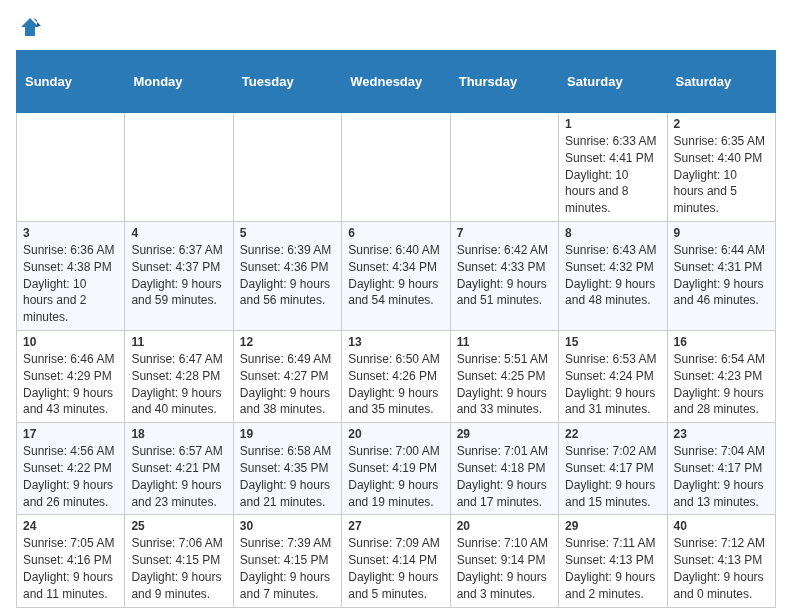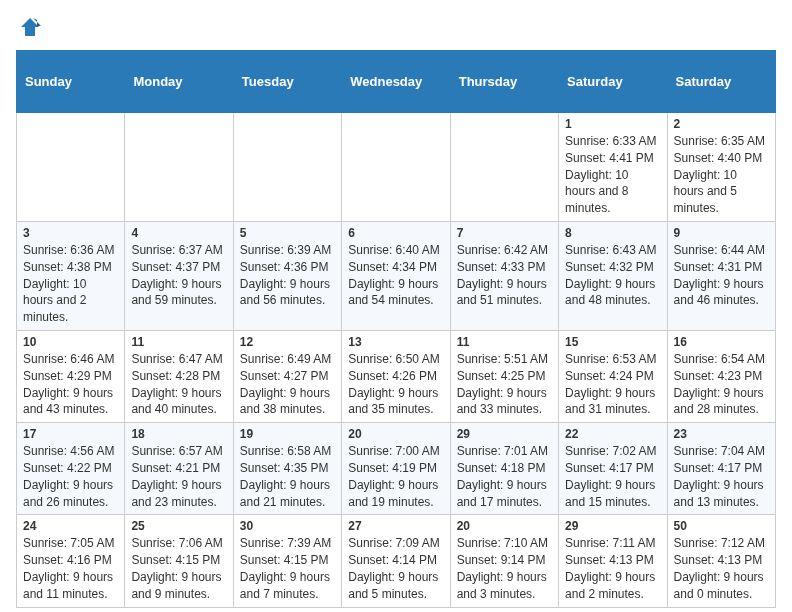--- a/index.html
+++ b/index.html
@@ -296,20 +296,20 @@
 Sunset: 9:14 PM
 Daylight: 9 hours and 3 minutes.</div>
         </td>
         <td>
           <div class="day-num">29</div>
           <div class="day-info">Sunrise: 7:11 AM
 Sunset: 4:13 PM
 Daylight: 9 hours and 2 minutes.</div>
         </td>
         <td>
-          <div class="day-num">50</div>
+          <div class="day-num">40</div>
           <div class="day-info">Sunrise: 7:12 AM
 Sunset: 4:13 PM
 Daylight: 9 hours and 0 minutes.</div>
         </td>
       </tr>
     </tbody>
 </table>
 
 </body></html>

